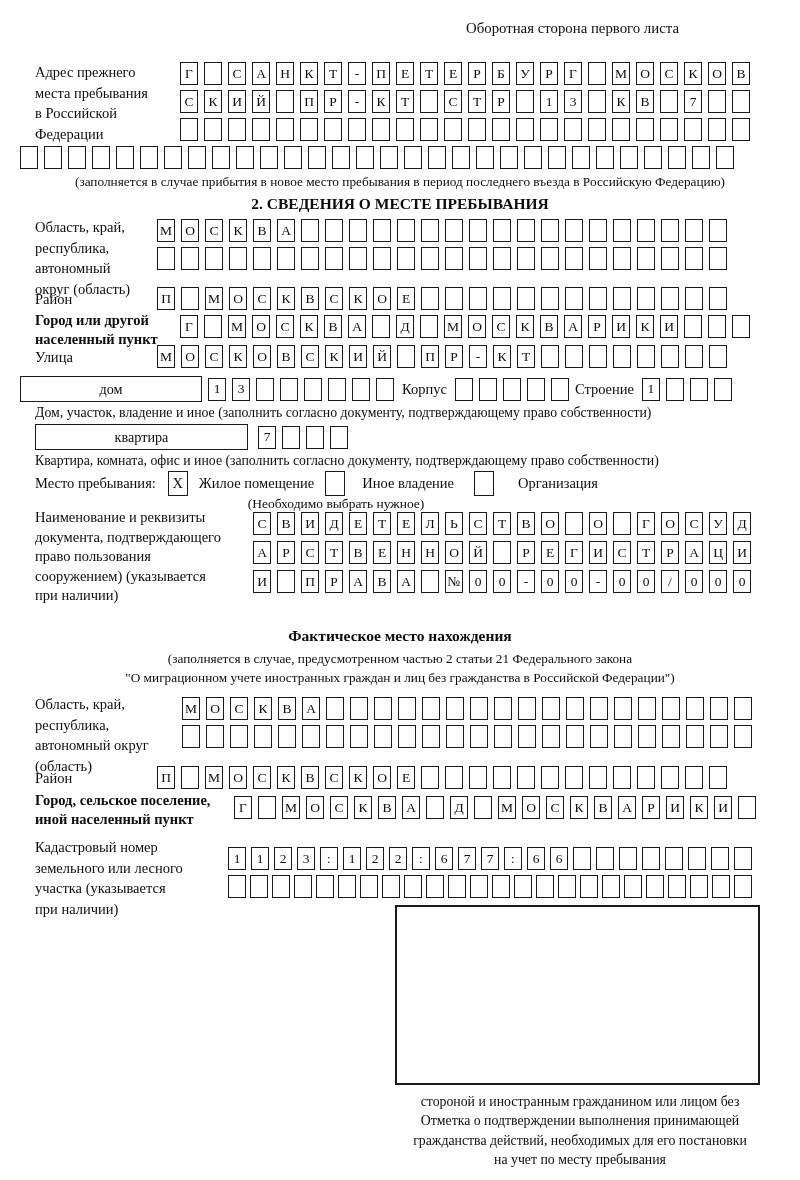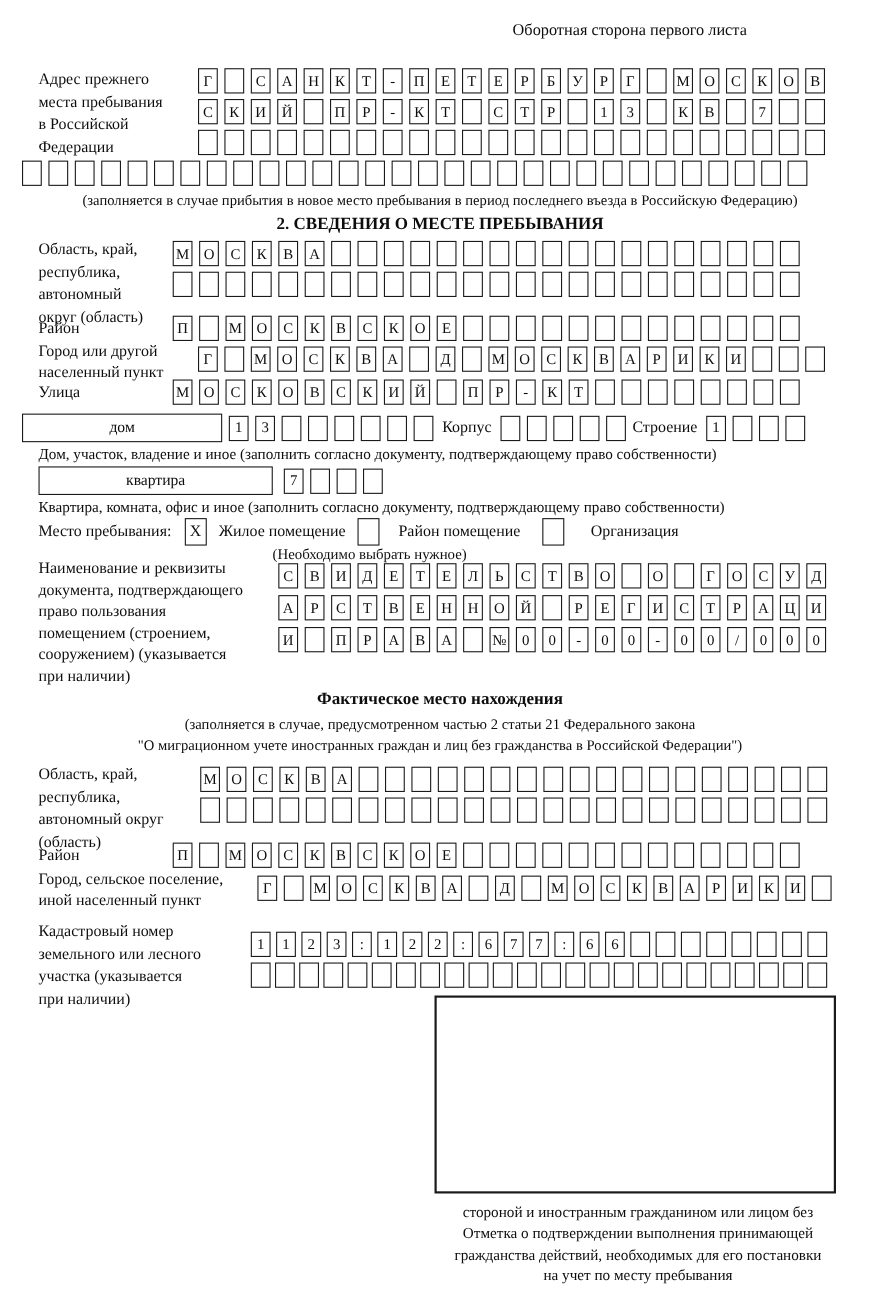--- a/index.html
+++ b/index.html
@@ -12,21 +12,21 @@
   .row{display:flex;align-items:flex-start;}
   .cb{
     box-sizing:border-box;flex:0 0 auto;
     width:18px;height:23px;border:1.6px solid #1a1a1a;margin-right:6px;
     display:flex;align-items:center;justify-content:center;
     font-size:13.5px;background:#fff;
   }
   .row.cad .cb{margin-right:5px;}
   .row.tight .cb{margin-right:4px;}
   .lbl{font-size:14.5px;line-height:20.5px;}
-  .lh19 div{line-height:19px;}
+  .lh19 div{line-height:19px;font-weight:bold;}
   .cap{font-size:13.8px;}
   .note{font-size:13.3px;text-align:center;width:800px;left:0;}
   .title{font-weight:bold;font-size:15.5px;text-align:center;width:800px;left:0;}
   .wbox{
     box-sizing:border-box;border:1.7px solid #1a1a1a;height:26px;
     display:flex;align-items:center;justify-content:center;
     font-size:14.2px;background:#fff;flex:0 0 auto;
   }
   .cbx{
     box-sizing:border-box;width:20px;height:25px;border:1.7px solid #1a1a1a;
@@ -347,31 +347,30 @@
       <div class="cb"></div>
     </div>
 </div>
 <div class="abs cap" style="top:453px;left:35px">Квартира, комната, офис и иное (заполнить согласно документу, подтверждающему право собственности)</div>
 
 <div class="abs row vcenter" style="top:470px;left:35px">
   <div class="inl">Место пребывания:</div>
   <div class="cbx" style="margin-left:12px">X</div>
   <div class="inl" style="margin-left:11px">Жилое помещение</div>
   <div class="cbx" style="margin-left:11px"></div>
-  <div class="inl" style="margin-left:17px">Район помещение</div>
+  <div class="inl" style="margin-left:17px">Иное владение</div>
   <div class="cbx" style="margin-left:20px"></div>
   <div class="inl" style="margin-left:24px">Организация</div>
 </div>
 <div class="abs" style="top:496px;left:196px;width:280px;text-align:center;font-size:13.5px">(Необходимо выбрать нужное)</div>
 
 <div class="abs lbl" style="top:508px;left:35px;width:210px;line-height:19.5px">
   <div>Наименование и реквизиты</div>
   <div>документа, подтверждающего</div>
   <div>право пользования</div>
-  <div>помещением (строением,</div>
   <div>сооружением) (указывается</div>
   <div>при наличии)</div>
 </div>
 <div class="abs row" style="top:512px;left:253px">
     <div class="cb">С</div>
     <div class="cb">В</div>
     <div class="cb">И</div>
     <div class="cb">Д</div>
     <div class="cb">Е</div>
     <div class="cb">Т</div>

